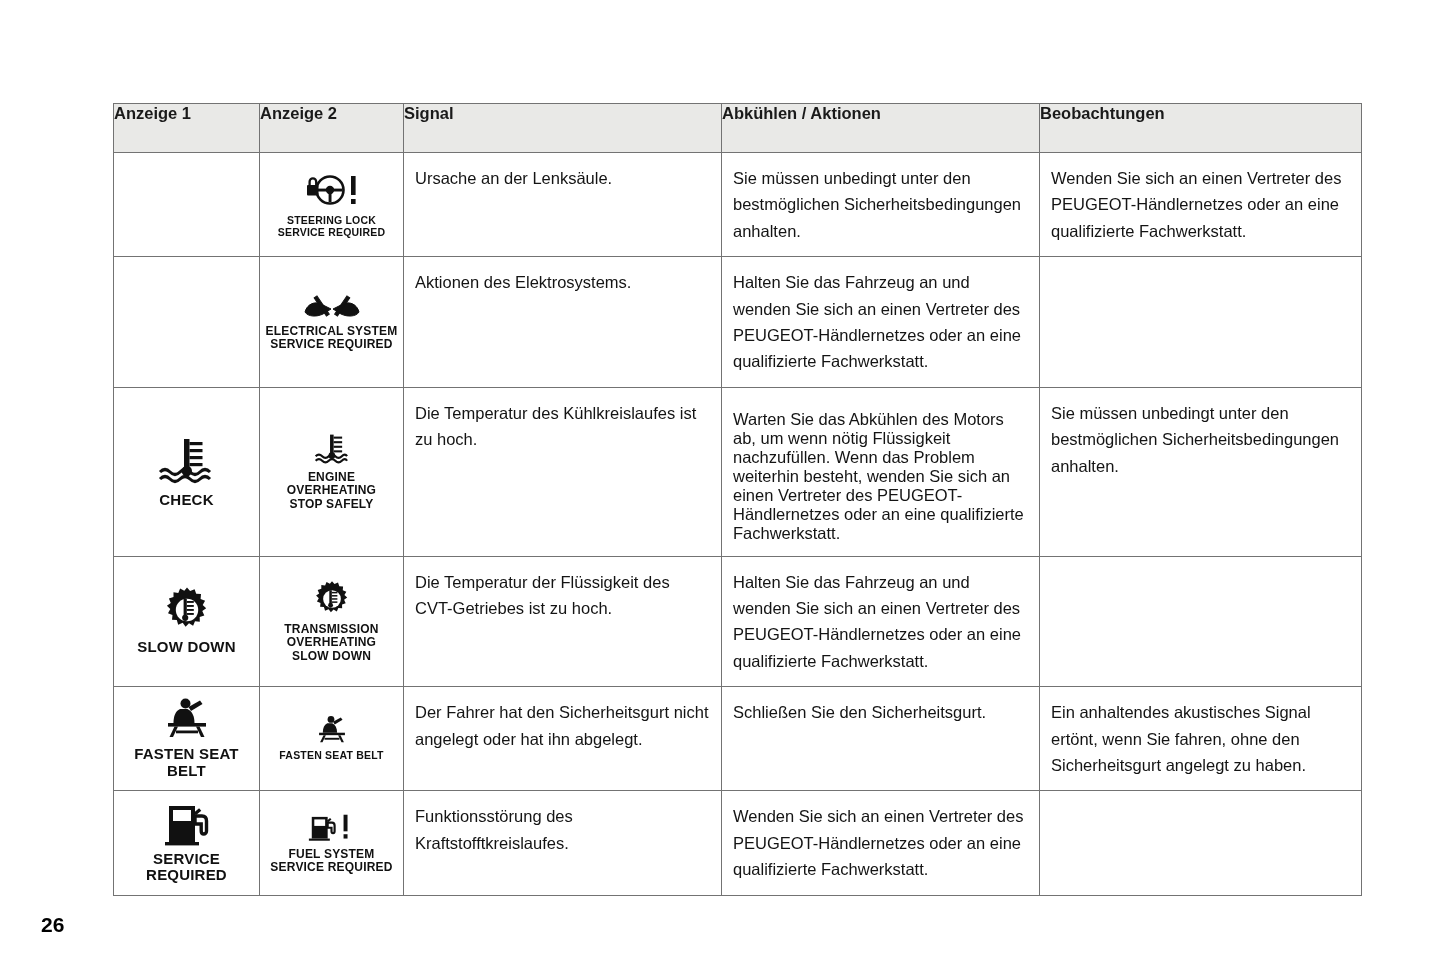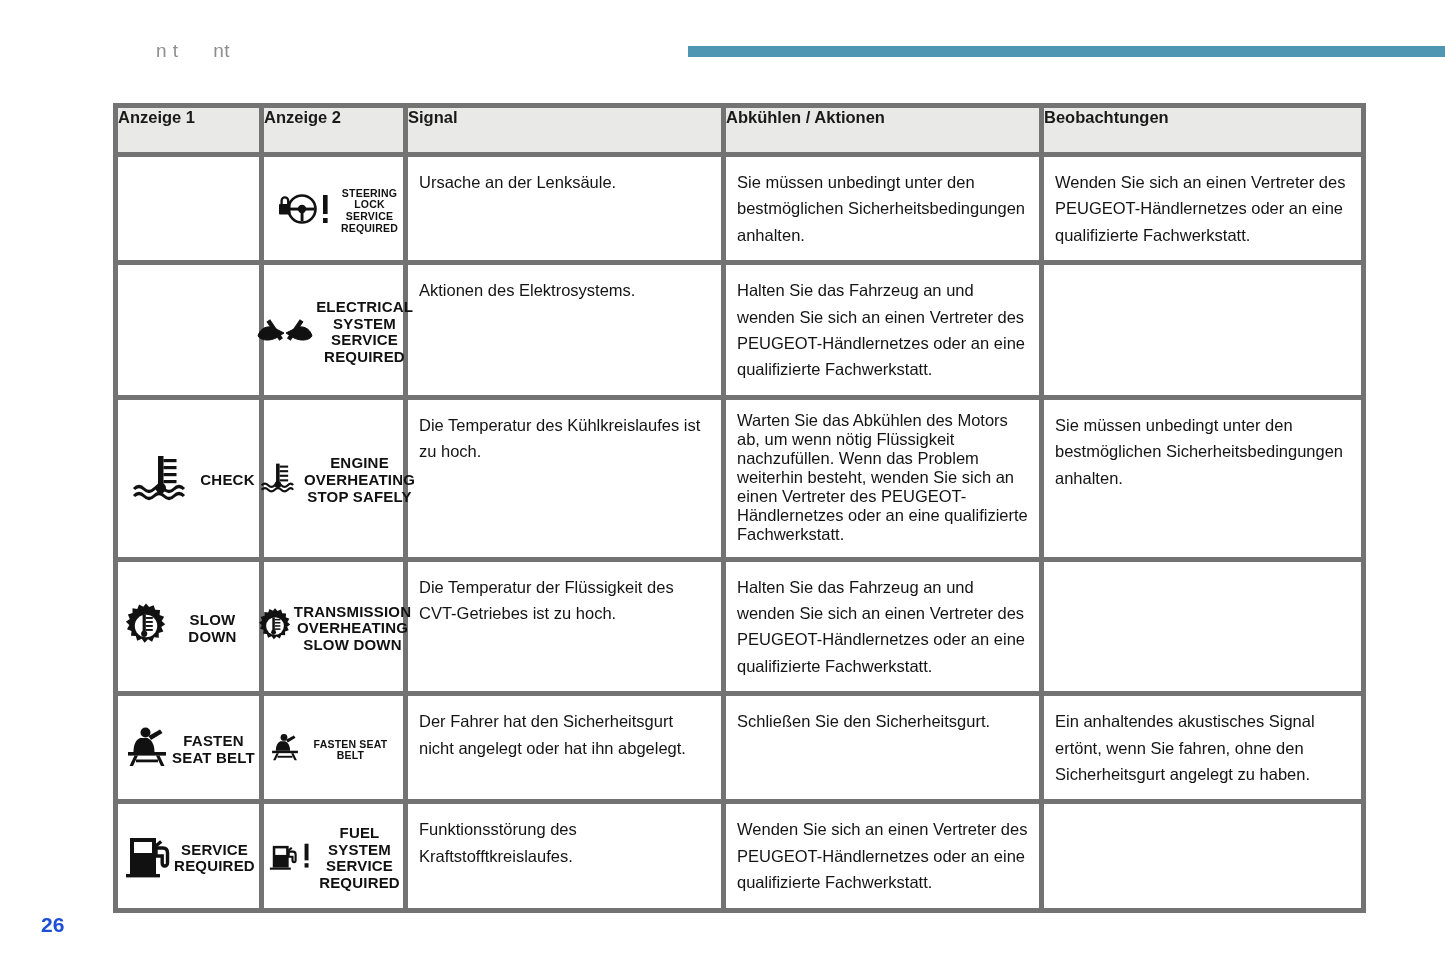--- a/index.html
+++ b/index.html
@@ -24,21 +24,21 @@
   }
 
   
   .tbl-wrap { position: absolute; left: 113px; top: 103px; width: 1248px; }
   table.sig {
     border-collapse: collapse;
     width: 1248px;
     table-layout: fixed;
   }
   table.sig td, table.sig th {
-    border: 5px solid #737373;
+    border: 1px solid #737373;
     vertical-align: top;
     padding: 0;
   }
   thead th {
     background: #e9e9e7;
     height: 49px;
     font-size: 16.5px;
     font-weight: bold;
     color: #1a1a1a;
     text-align: left;
@@ -50,59 +50,55 @@
   .c3 { width: 318px; }
   .c4 { width: 318px; }
   .c5 { width: 322px; }
 
   tbody td.txt {
     font-size: 16.5px;
     line-height: 1.60;
     color: #141414;
     padding: 12px 11px 12px 11px;
   }
-  tbody td.txt.tight { line-height: 1.16; padding-top: 11px; }
+  tbody td.txt.tight { line-height: 1.16; padding-top: 22px; }
   tbody td.icon {
     text-align: center;
     vertical-align: middle;
     padding: 6px 4px;
   }
 
-  .tele { display: flex; flex-direction: row; align-items: center; justify-content: center; }
+  .tele { display: flex; flex-direction: column; align-items: center; justify-content: center; }
   .tele-cap {
     font-family: "Liberation Sans", sans-serif;
     font-weight: bold;
     color: #111;
     letter-spacing: 0.2px;
     line-height: 1.12;
     text-align: center;
     margin-top: 5px;
     white-space: pre-line;
   }
   .cap-lg { font-size: 15px; }
   .cap-md { font-size: 10.5px; }
-  .cap-sm { font-size: 15px; }
+  .cap-sm { font-size: 12px; }
 
   svg { display: block; }
 
   
   .pgnum {
     position: absolute; left: 41px; top: 913px;
-    font-size: 21px; font-weight: bold; color: #1d4ed8;
+    font-size: 21px; font-weight: bold; color: #000000;
   }
 </style>
 </head>
 <body>
 
 <div class="page">
 
-  <div class="hdr">
-    <div class="hdr-text">n t      nt</div>
-    <div class="hdr-rule"></div>
-  </div>
 
   <div class="tbl-wrap">
     <table class="sig">
       <colgroup>
         <col class="c1">
           <col class="c2">
           <col class="c3">
           <col class="c4">
           <col class="c5">
       </colgroup>

